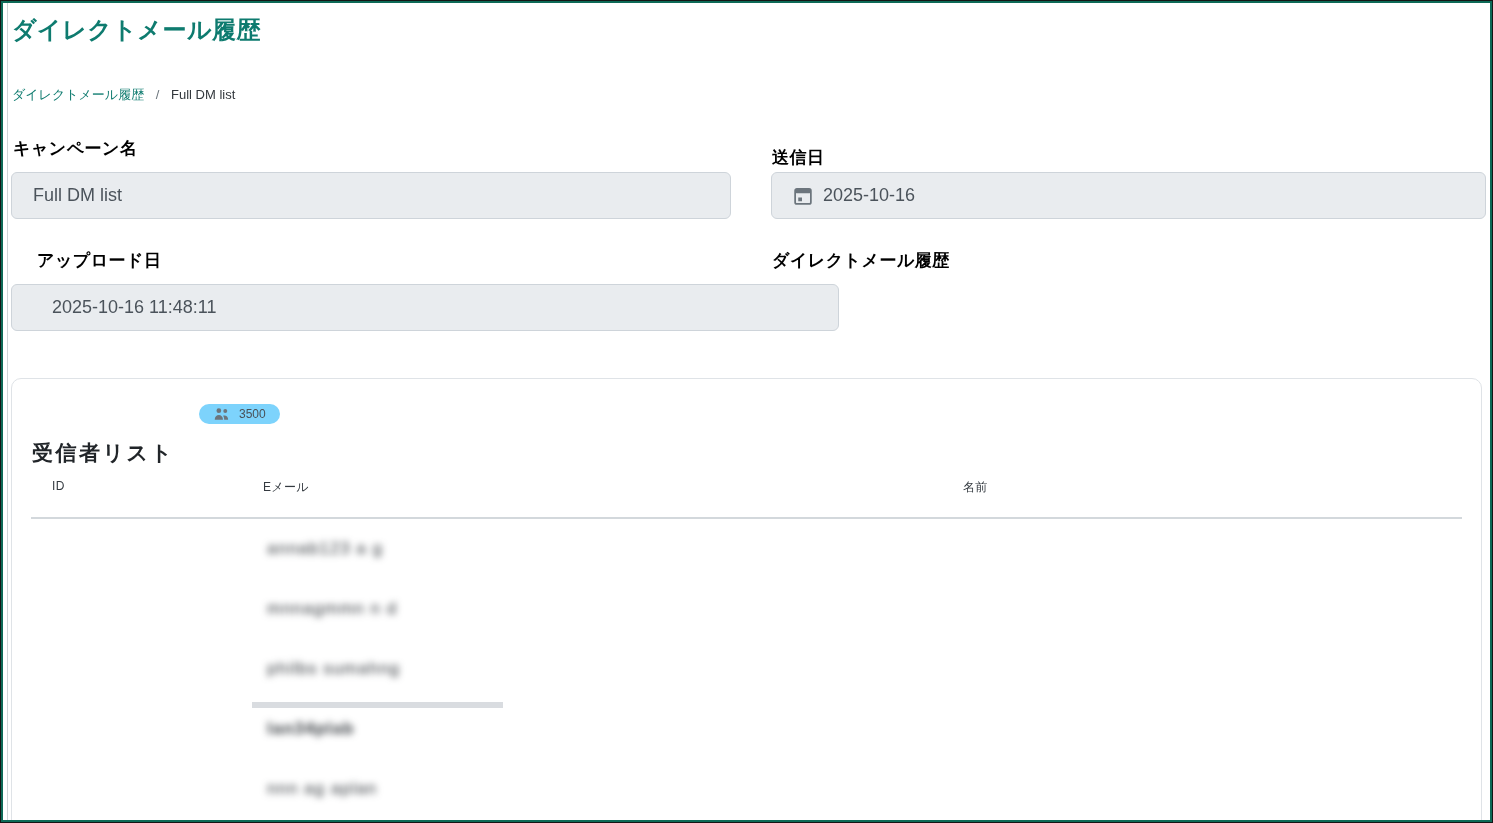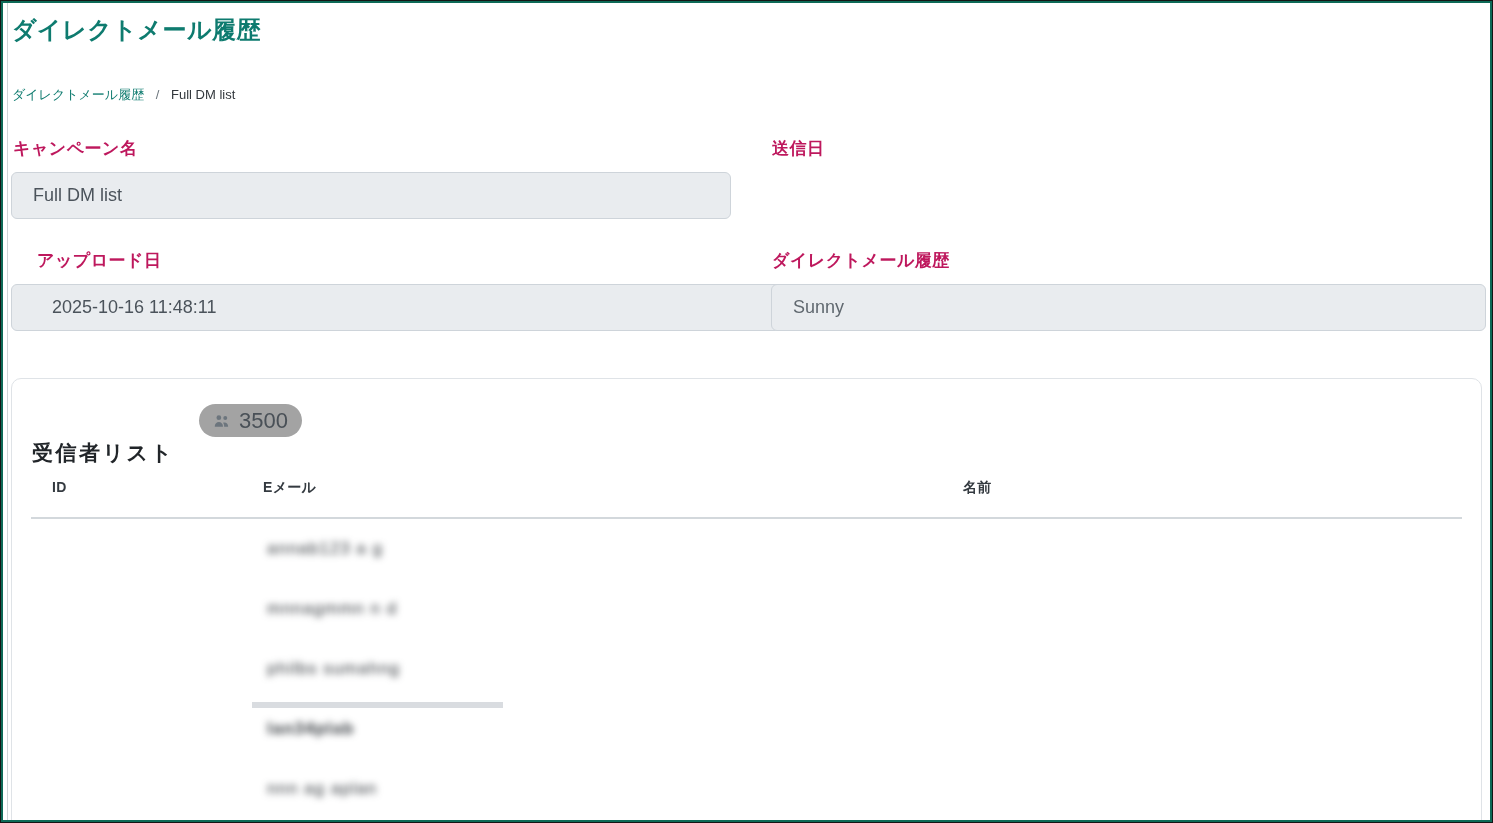--- a/index.html
+++ b/index.html
@@ -41,37 +41,37 @@
     position:absolute; left:12px; top:86px;
     font-size:13px; color:#33383d;
   }
   .breadcrumb a {
     color:var(--teal,#0e7b6f); text-decoration:none; cursor:pointer;
   }
   .breadcrumb .sep { color:#6c757d; margin:0 8px; }
 
   
   .field-label {
-    position:absolute; font-size:17px; font-weight:700; color:#be185d;
+    position:absolute; font-size:17px; font-weight:700; color:#000000;
     letter-spacing:0.5px;
   }
   .field-input {
     position:absolute; height:47px;
     background:#e9ecef;
     border:1px solid #ced4da;
     border-radius:6px;
     display:flex; align-items:center;
     padding-left:21px;
     font-size:18px; color:#4b535b;
   }
   .field-input .cal { margin-right:10px; display:flex; align-items:center; }
 
   .lbl-campaign   { left:13px;  top:137px; }
   .inp-campaign   { left:11px;  top:172px; width:720px; }
-  .lbl-senddate   { left:772px; top:137px; }
+  .lbl-senddate   { left:772px; top:146px; }
   .inp-senddate   { left:771px; top:172px; width:715px; }
   .lbl-uploaddate { left:13px;  top:249px;margin-left:24px; }
   .inp-uploaddate { left:11px;  top:284px; width:828px;padding-left:40px; }
   .lbl-concierge  { left:772px; top:249px; }
   .inp-concierge  { left:771px; top:284px; width:715px; color:#60686f; }
 
   
   .card {
     position:absolute; left:11px; top:378px;
     width:1471px; height:470px;
@@ -80,31 +80,31 @@
     border-radius:10px;
     z-index:1;
   }
   .card-heading {
     position:absolute; left:32px; top:399px;
     font-size:21px; font-weight:700; letter-spacing:2.5px;
     color:#212529; z-index:2;margin-top:40px;
   }
   .count-badge {
     position:absolute; left:199px; top:404px;
-    height:33px; padding:0 14px;
-    background:#a3a3a3; border-radius:17px;
+    height:20px; padding:0 14px;
+    background:#7dd3fc; border-radius:17px;
     display:flex; align-items:center; gap:8px;
-    font-size:22px; color:#495057; z-index:2;
+    font-size:12px; color:#495057; z-index:2;
   }
   .count-badge svg { display:block; }
 
   
   .th {
     position:absolute; top:479px;
-    font-size:14px; font-weight:700; color:#343a40;
+    font-size:12px; font-weight:400; color:#343a40;
     letter-spacing:0.3px; z-index:2;
   }
   .th-id    { left:52px; }
   .th-email { left:263px; }
   .th-name  { left:963px; }
   .thead-border {
     position:absolute; left:31px; top:517px; width:1431px; height:2px;
     background:#d3d8dc; z-index:2;
   }
   .trow {
@@ -151,30 +151,37 @@
     <span class="sep">/</span>
     <span>Full DM list</span>
   </div>
 
   <div class="field-label lbl-campaign">キャンペーン名</div>
   <div class="field-input inp-campaign">
     <span>Full DM list</span>
   </div>
 
   <div class="field-label lbl-senddate">送信日</div>
+  <div class="field-input inp-senddate">
+    <span class="cal">
+      <svg width="20" height="20" viewBox="0 0 16 16">
+        <rect x="1.7" y="2.3" width="12.6" height="12" rx="1.4" fill="none" stroke="#6c757d" stroke-width="1.4"></rect>
+        <rect x="1.7" y="2.3" width="12.6" height="3.4" rx="1.2" fill="#6c757d"></rect>
+        <rect x="4.2" y="9.2" width="3" height="3" fill="#6c757d"></rect>
+      </svg>
+    </span>
+    <span>2025-10-16</span>
+  </div>
 
   <div class="field-label lbl-uploaddate">アップロード日</div>
   <div class="field-input inp-uploaddate">
     <span>2025-10-16 11:48:11</span>
   </div>
 
   <div class="field-label lbl-concierge">ダイレクトメール履歴</div>
-  <div class="field-input inp-concierge">
-    <span>Sunny</span>
-  </div>
 
   <div class="card"></div>
 
   <div class="card-heading">受信者リスト</div>
 
   <div class="count-badge">
     <span>
       <svg width="18" height="18" viewBox="0 0 16 16" fill="#6c757d">
         <circle cx="5.2" cy="5" r="2.1"></circle>
         <circle cx="10.9" cy="5.3" r="1.75"></circle>

